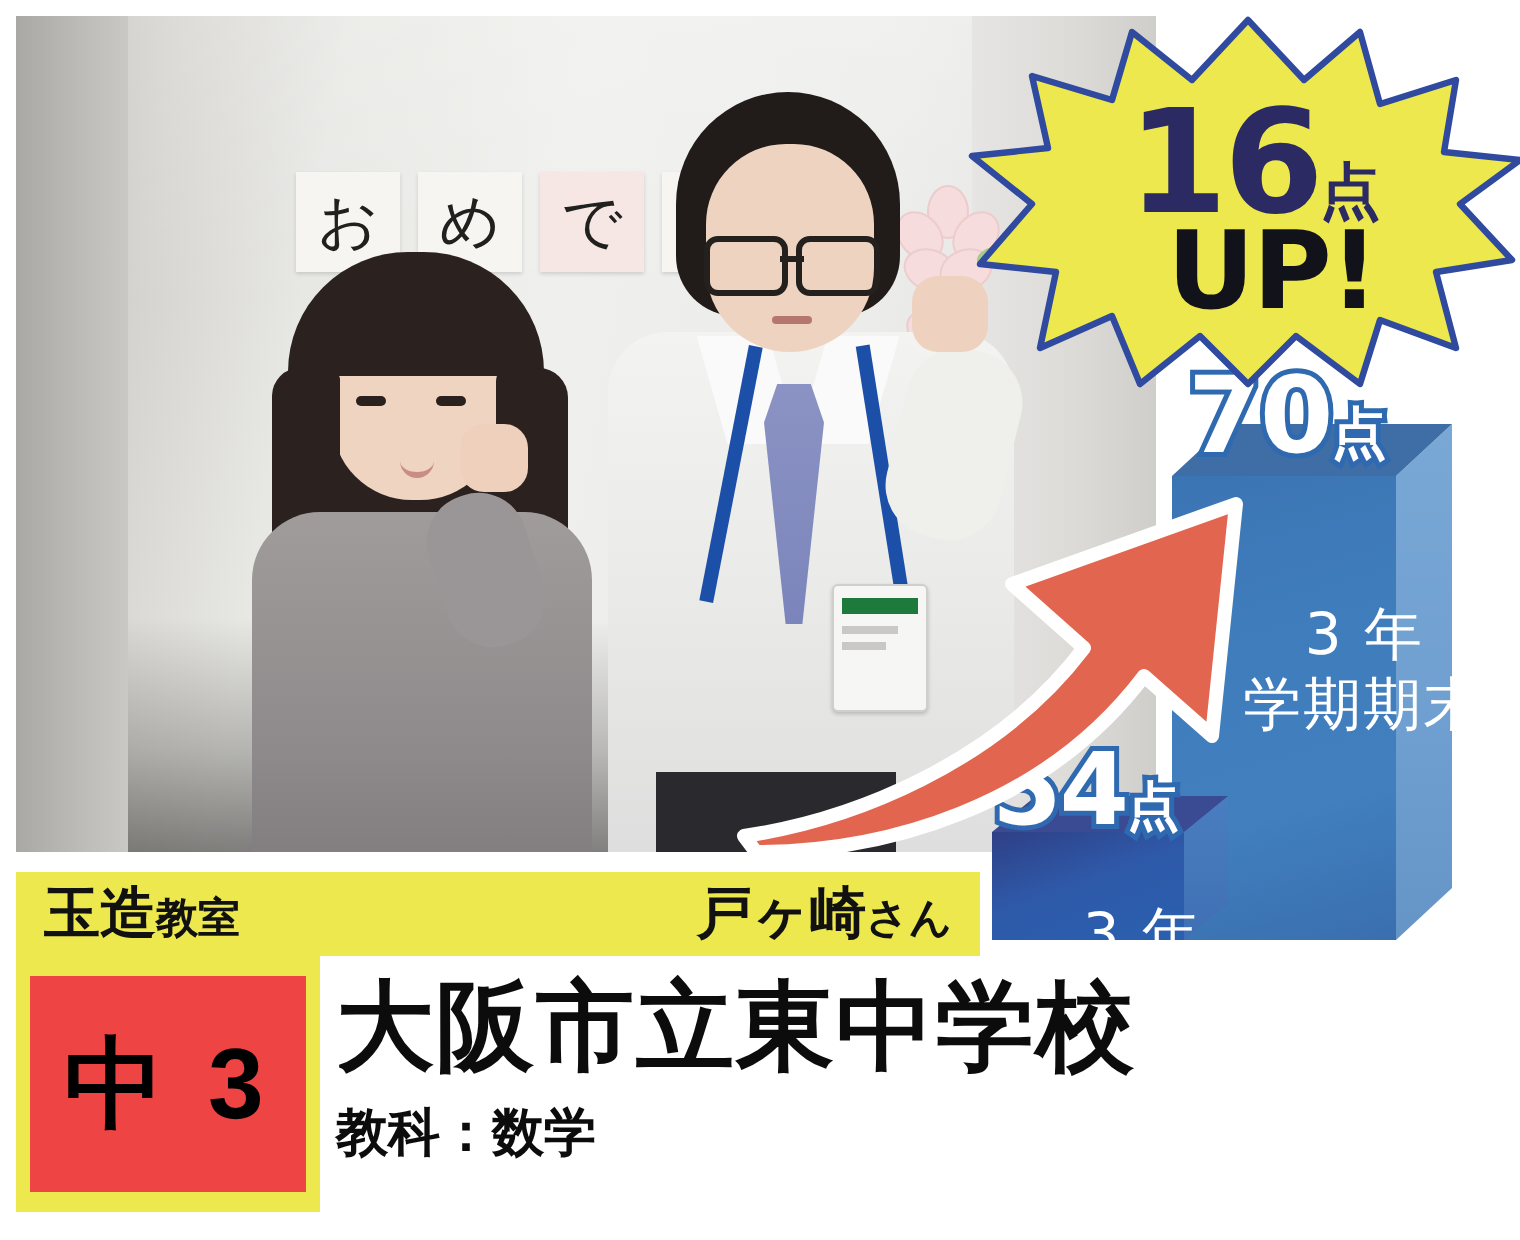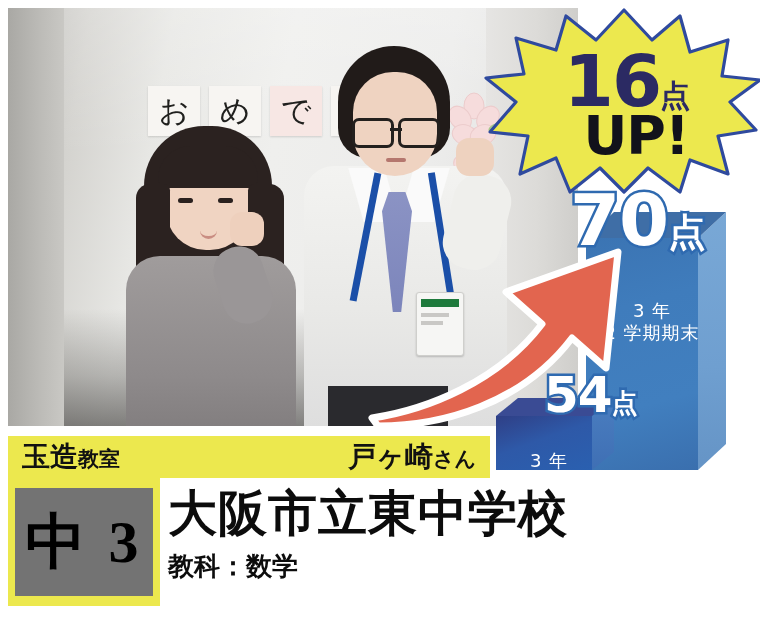--- a/index.html
+++ b/index.html
@@ -212,44 +212,44 @@
   }
   .bar-hi .side{
     position:absolute; left:112px; top:0; width:28px; height:258px;
     background:linear-gradient(180deg,#79a8d6 0%, #6f9fd0 60%, #6594c6 100%);
     clip-path: polygon(0 26px, 28px 0, 28px 232px, 0 258px);
   }
 
   .bar-caption{
     position:absolute;
     color:#ffffff;
-    text-align:center;
-    font-size:18px;
+    text-align:right;
+    font-size:29px;
     line-height:1.22;
     letter-spacing:1px;
     font-family:"DejaVu Sans","Liberation Sans",sans-serif;
     white-space:nowrap;
   }
   .cap-lo{ left:497px; top:450px; width:104px; }
   .cap-hi{ left:592px; top:300px; width:120px; }
 
   
   .score{
     position:absolute;
     font-weight:bold;
     color:#ffffff;
     font-family:"DejaVu Sans","Liberation Sans",sans-serif;
     white-space:nowrap;
     -webkit-text-stroke:5px #2f6ab0;
     paint-order: stroke fill;
     letter-spacing:-1px;
   }
   .score .unit{ font-size:.52em; letter-spacing:0; }
-  .score-hi{ left:570px; top:178px; font-size:72px; }
-  .score-lo{ left:544px; top:366px; font-size:50px; }
+  .score-hi{ left:594px; top:178px; font-size:53px; }
+  .score-lo{ left:496px; top:366px; font-size:50px; }
 
   
   .arrow{
     position:absolute; left:366px; top:196px; width:266px; height:230px;
     pointer-events:none;
   }
 
   
   .burst{
     position:absolute; left:484px; top:6px; width:280px; height:190px;
@@ -292,24 +292,24 @@
     white-space:nowrap;
   }
   .banner-right .sub{ font-size:21px; }
 
   .grade-wrap{
     position:absolute; left:8px; top:478px; width:152px; height:128px;
     background:#ece84e; box-sizing:border-box;
     display:flex; align-items:center; justify-content:center;
   }
   .grade-box{
-    width:138px; height:108px; background:#737373;
+    width:138px; height:108px; background:#ef4444;
     display:flex; align-items:center; justify-content:center;
-    font-size:60px; font-weight:bold; color:#000000;
-    font-family:Liberation Serif, serif;
+    font-size:50px; font-weight:bold; color:#000000;
+    font-family:Liberation Sans, sans-serif;
     letter-spacing:4px;
   }
   .school-wrap{
     position:absolute; left:168px; top:488px; width:400px;
   }
   .school-name{
     font-size:49px; font-weight:bold; color:#0c0c0c;
     font-family:"DejaVu Sans","Liberation Sans",sans-serif;
     letter-spacing:1px; line-height:1.05;
     white-space:nowrap;

